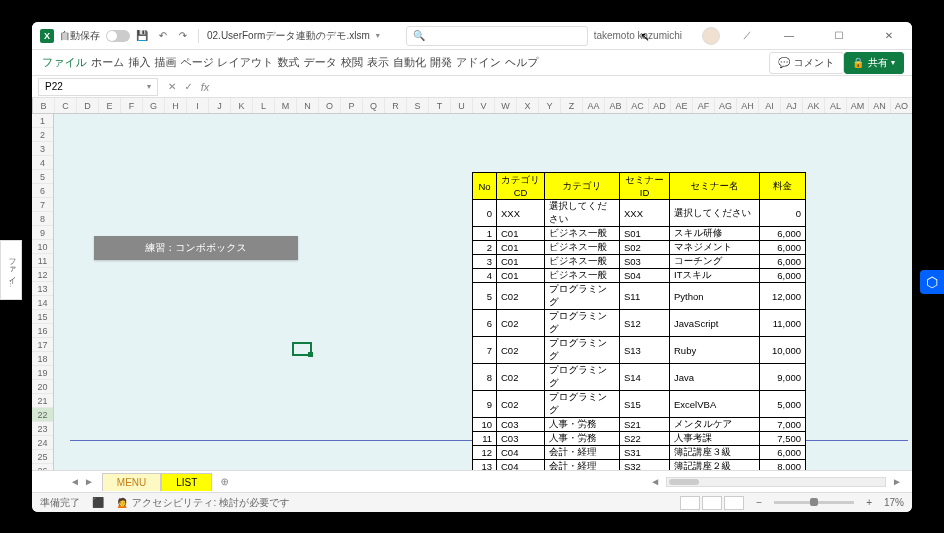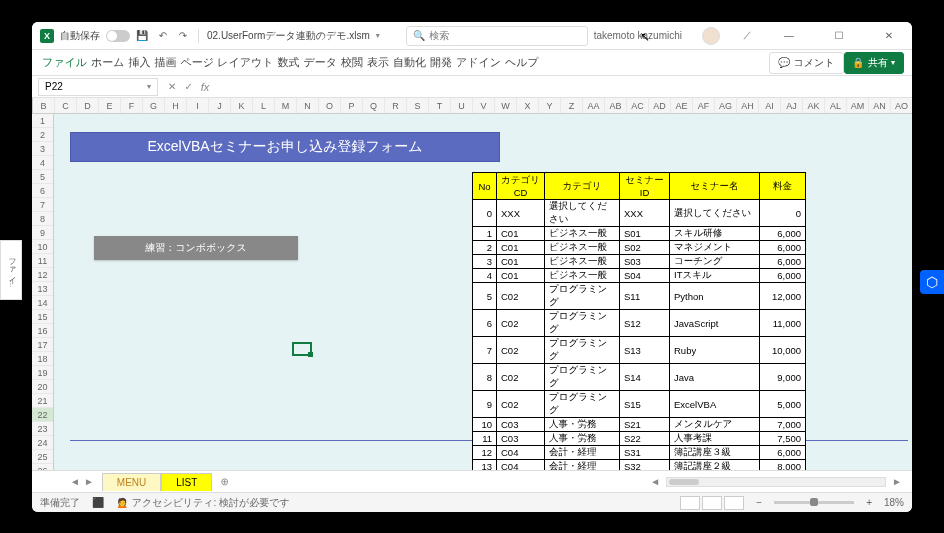--- a/index.html
+++ b/index.html
@@ -99,21 +99,20 @@
         <div class="toggle"></div>
       </div>
     <span class="tb-icon">💾</span>
     <span class="tb-icon">↶</span>
     <span class="tb-icon">↷</span>
     <span class="tb-divider"></span>
     <span class="filename">02.UserFormデータ連動のデモ.xlsm</span>
     <span style="color:#888;font-size:8px;">▾</span>
     <div class="search-box">
       <span style="color:#888">🔍</span>
-      <input placeholder="検索" style="">
     </div>
     <div class="titlebar-right">
       <span class="user-name">takemoto kazumichi</span>
       <div class="avatar"></div>
       <span class="tb-icon">⟋</span>
       <span class="win-btn">—</span>
       <span class="win-btn">☐</span>
       <span class="win-btn">✕</span>
     </div>
   </div>
@@ -227,21 +226,20 @@
         <div class="row-head">20</div>
         <div class="row-head">21</div>
         <div class="row-head active">22</div>
         <div class="row-head">23</div>
         <div class="row-head">24</div>
         <div class="row-head">25</div>
         <div class="row-head">26</div>
       </div>
     <div class="sheet-content">
 
-      <div class="form-title">ExcelVBAセミナーお申し込み登録フォーム</div>
       <div class="btn2">練習：コンボボックス</div>
       <div class="selected-cell"></div>
       <div class="separator-line"></div>
 
       <table class="data-table">
         <thead>
           <tr>
             <th class="col-no">No</th>
             <th class="col-cd">カテゴリCD</th>
             <th class="col-cat">カテゴリ</th>
@@ -393,20 +391,20 @@
     <span>🙍 <span>アクセシビリティ: 検討が必要です</span></span>
     <div class="status-spacer"></div>
     <div class="view-btns">
       <div class="view-btn"></div>
       <div class="view-btn"></div>
       <div class="view-btn"></div>
     </div>
     <span>−</span>
     <div class="zoom-slider"></div>
     <span>+</span>
-    <span>18%</span>
+    <span>17%</span>
   </div>
 
   <span class="cursor-pointer">↖</span>
 </div>
 
 <div class="dropbox-badge">⬡</div>
 <div class="left-panel">ファイ...</div>
 
 </body></html>

